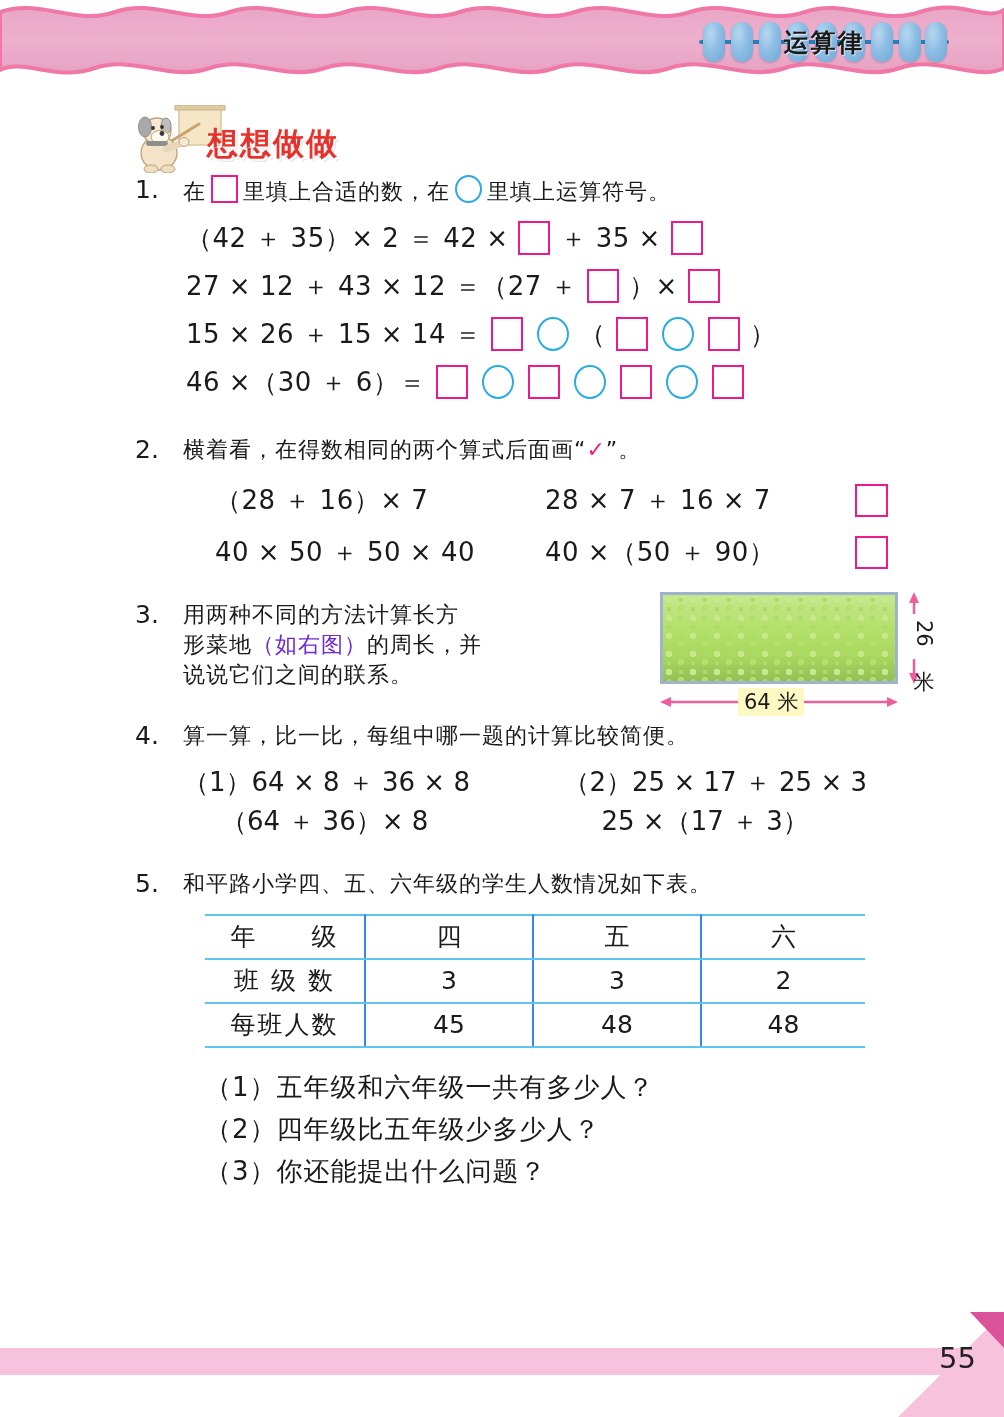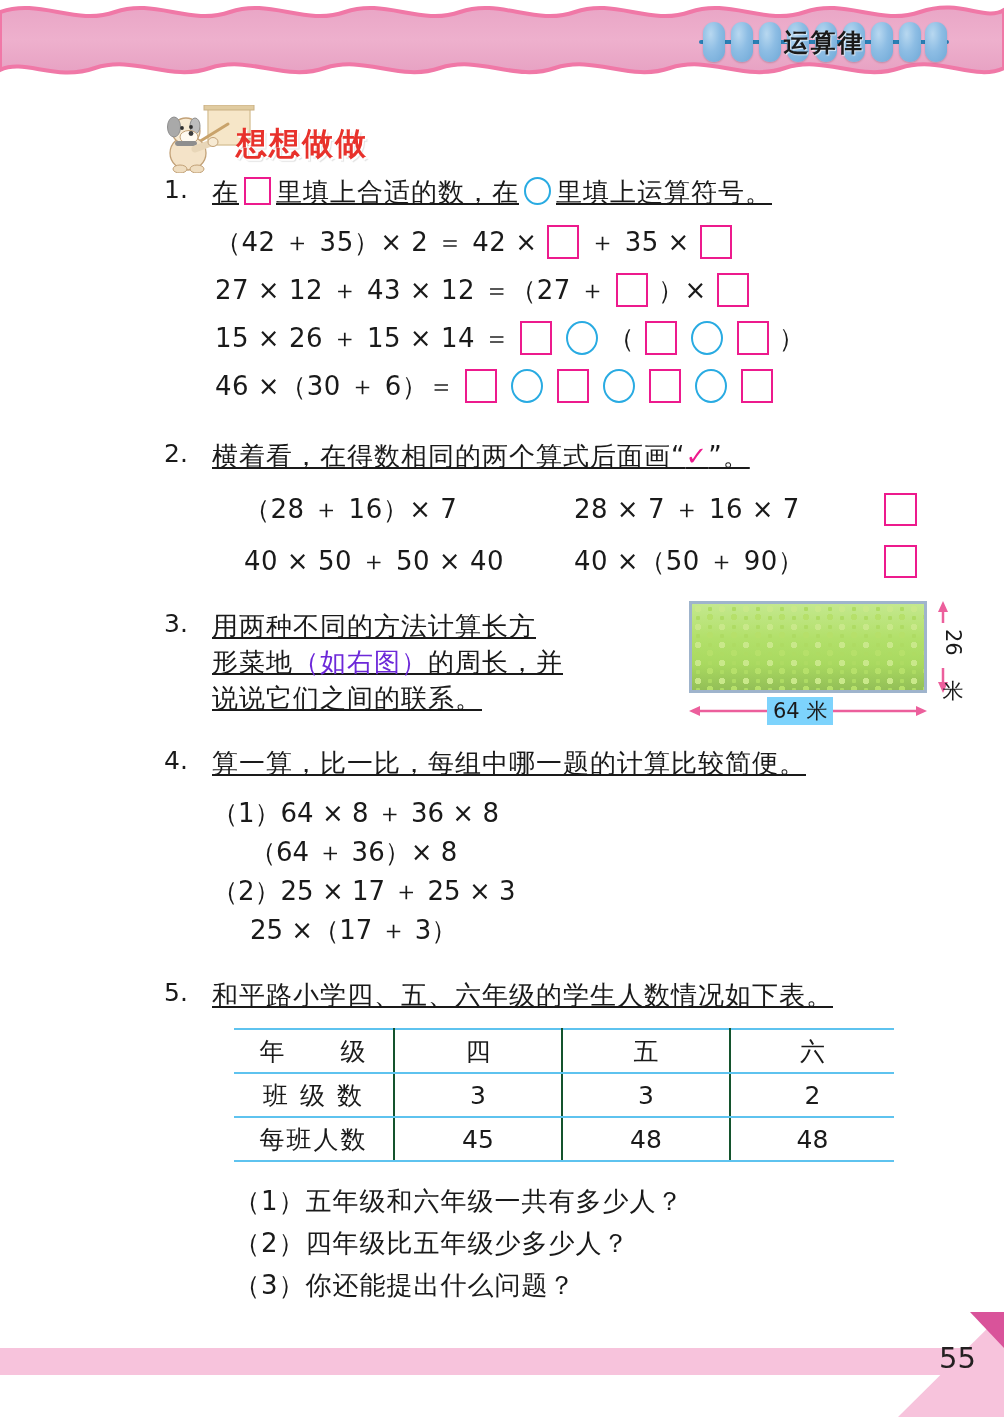--- a/index.html
+++ b/index.html
@@ -40,21 +40,20 @@
     text-shadow: 1px 1px 1px rgba(255,255,255,0.75);
     z-index: 5;
   }
 
   
   .page {
     position: absolute; top: 95px; left: 0;
     width: 1004px;
     font-family: "DejaVu Sans", sans-serif;
     color: #1a1a1a;
-    padding-left: 29px;
   }
 
   
   .think-do-header {
     position: relative;
     height: 78px;
     margin-left: 135px;
   }
   .mascot {
     position: absolute; left: 0; top: 10px;
@@ -74,25 +73,24 @@
     margin-right: 60px;
     position: relative;
   }
   .q-num {
     position: absolute; left: 0; top: 0;
     width: 32px; text-align: left;
     font-size: 25px;
   }
   .q-body { margin-left: 48px; }
   .q-text {
-    font-size: 26px;
+    font-size: 22px;
     line-height: 1.38;
     letter-spacing: 1px;
     white-space: nowrap;
-    text-decoration: underline;
   }
   .pink-text { color: #6d28d9; }
 
   .eqline {
     font-size: 26px;
     line-height: 1.0;
     display: flex; align-items: center;
     margin-top: 14px;
     letter-spacing: 0.5px;
     white-space: nowrap;
@@ -166,56 +164,56 @@
       linear-gradient(180deg, #c4e88e 0%, #b2e06a 40%, #a9d960 70%, #93bf57 100%);
     background-size: 24px 18px, 24px 18px, 12px 9px, 100% 100%;
     position: relative;
   }
   .dim-h {
     position: absolute; left: 0; top: 100px;
     width: 238px; height: 20px;
   }
   .dim-h-label {
     position: absolute; left: 78px; top: 96px;
-    background: #7dd3fc; padding: 0 6px;
+    background: #fef9c3; padding: 0 6px;
     font-size: 21px;
   }
   .dim-v {
     position: absolute; left: 244px; top: 0;
     width: 20px; height: 92px;
   }
   .dim-v-label {
     position: absolute; left: 250px; top: 22px;
     writing-mode: vertical-rl;
     font-size: 21px;
     background: #fff; padding: 6px 0;
   }
 
   
-  .q4cols { display: flex; margin-top: 12px; flex-direction: column; }
+  .q4cols { display: flex; margin-top: 12px; }
   .q4col { width: 390px; }
   .q4line { font-size: 26px; line-height: 1.5; white-space: nowrap; }
   .q4indent { padding-left: 38px; }
 
   
   table.grade-table {
     margin-top: 14px;
     margin-left: 22px;
     border-collapse: collapse;
     width: 660px;
     font-size: 25px;
   }
   table.grade-table td {
     border: 2px solid #5ec3ef;
     border-left: none; border-right: none;
     height: 44px;
     text-align: center;
     padding: 0 4px;
   }
-  table.grade-table td.vsep { border-right: 2px solid #14532d; }
+  table.grade-table td.vsep { border-right: 2px solid #3b82f6; }
   table.grade-table td.label {
     letter-spacing: 2px;
     width: 160px;
   }
   .sub-q { font-size: 26px; line-height: 1.62; margin-left: 22px; letter-spacing: 1px; }
 
   
   .footer-bar {
     position: absolute; left: 0; bottom: 42px;
     width: 1004px; height: 27px;

